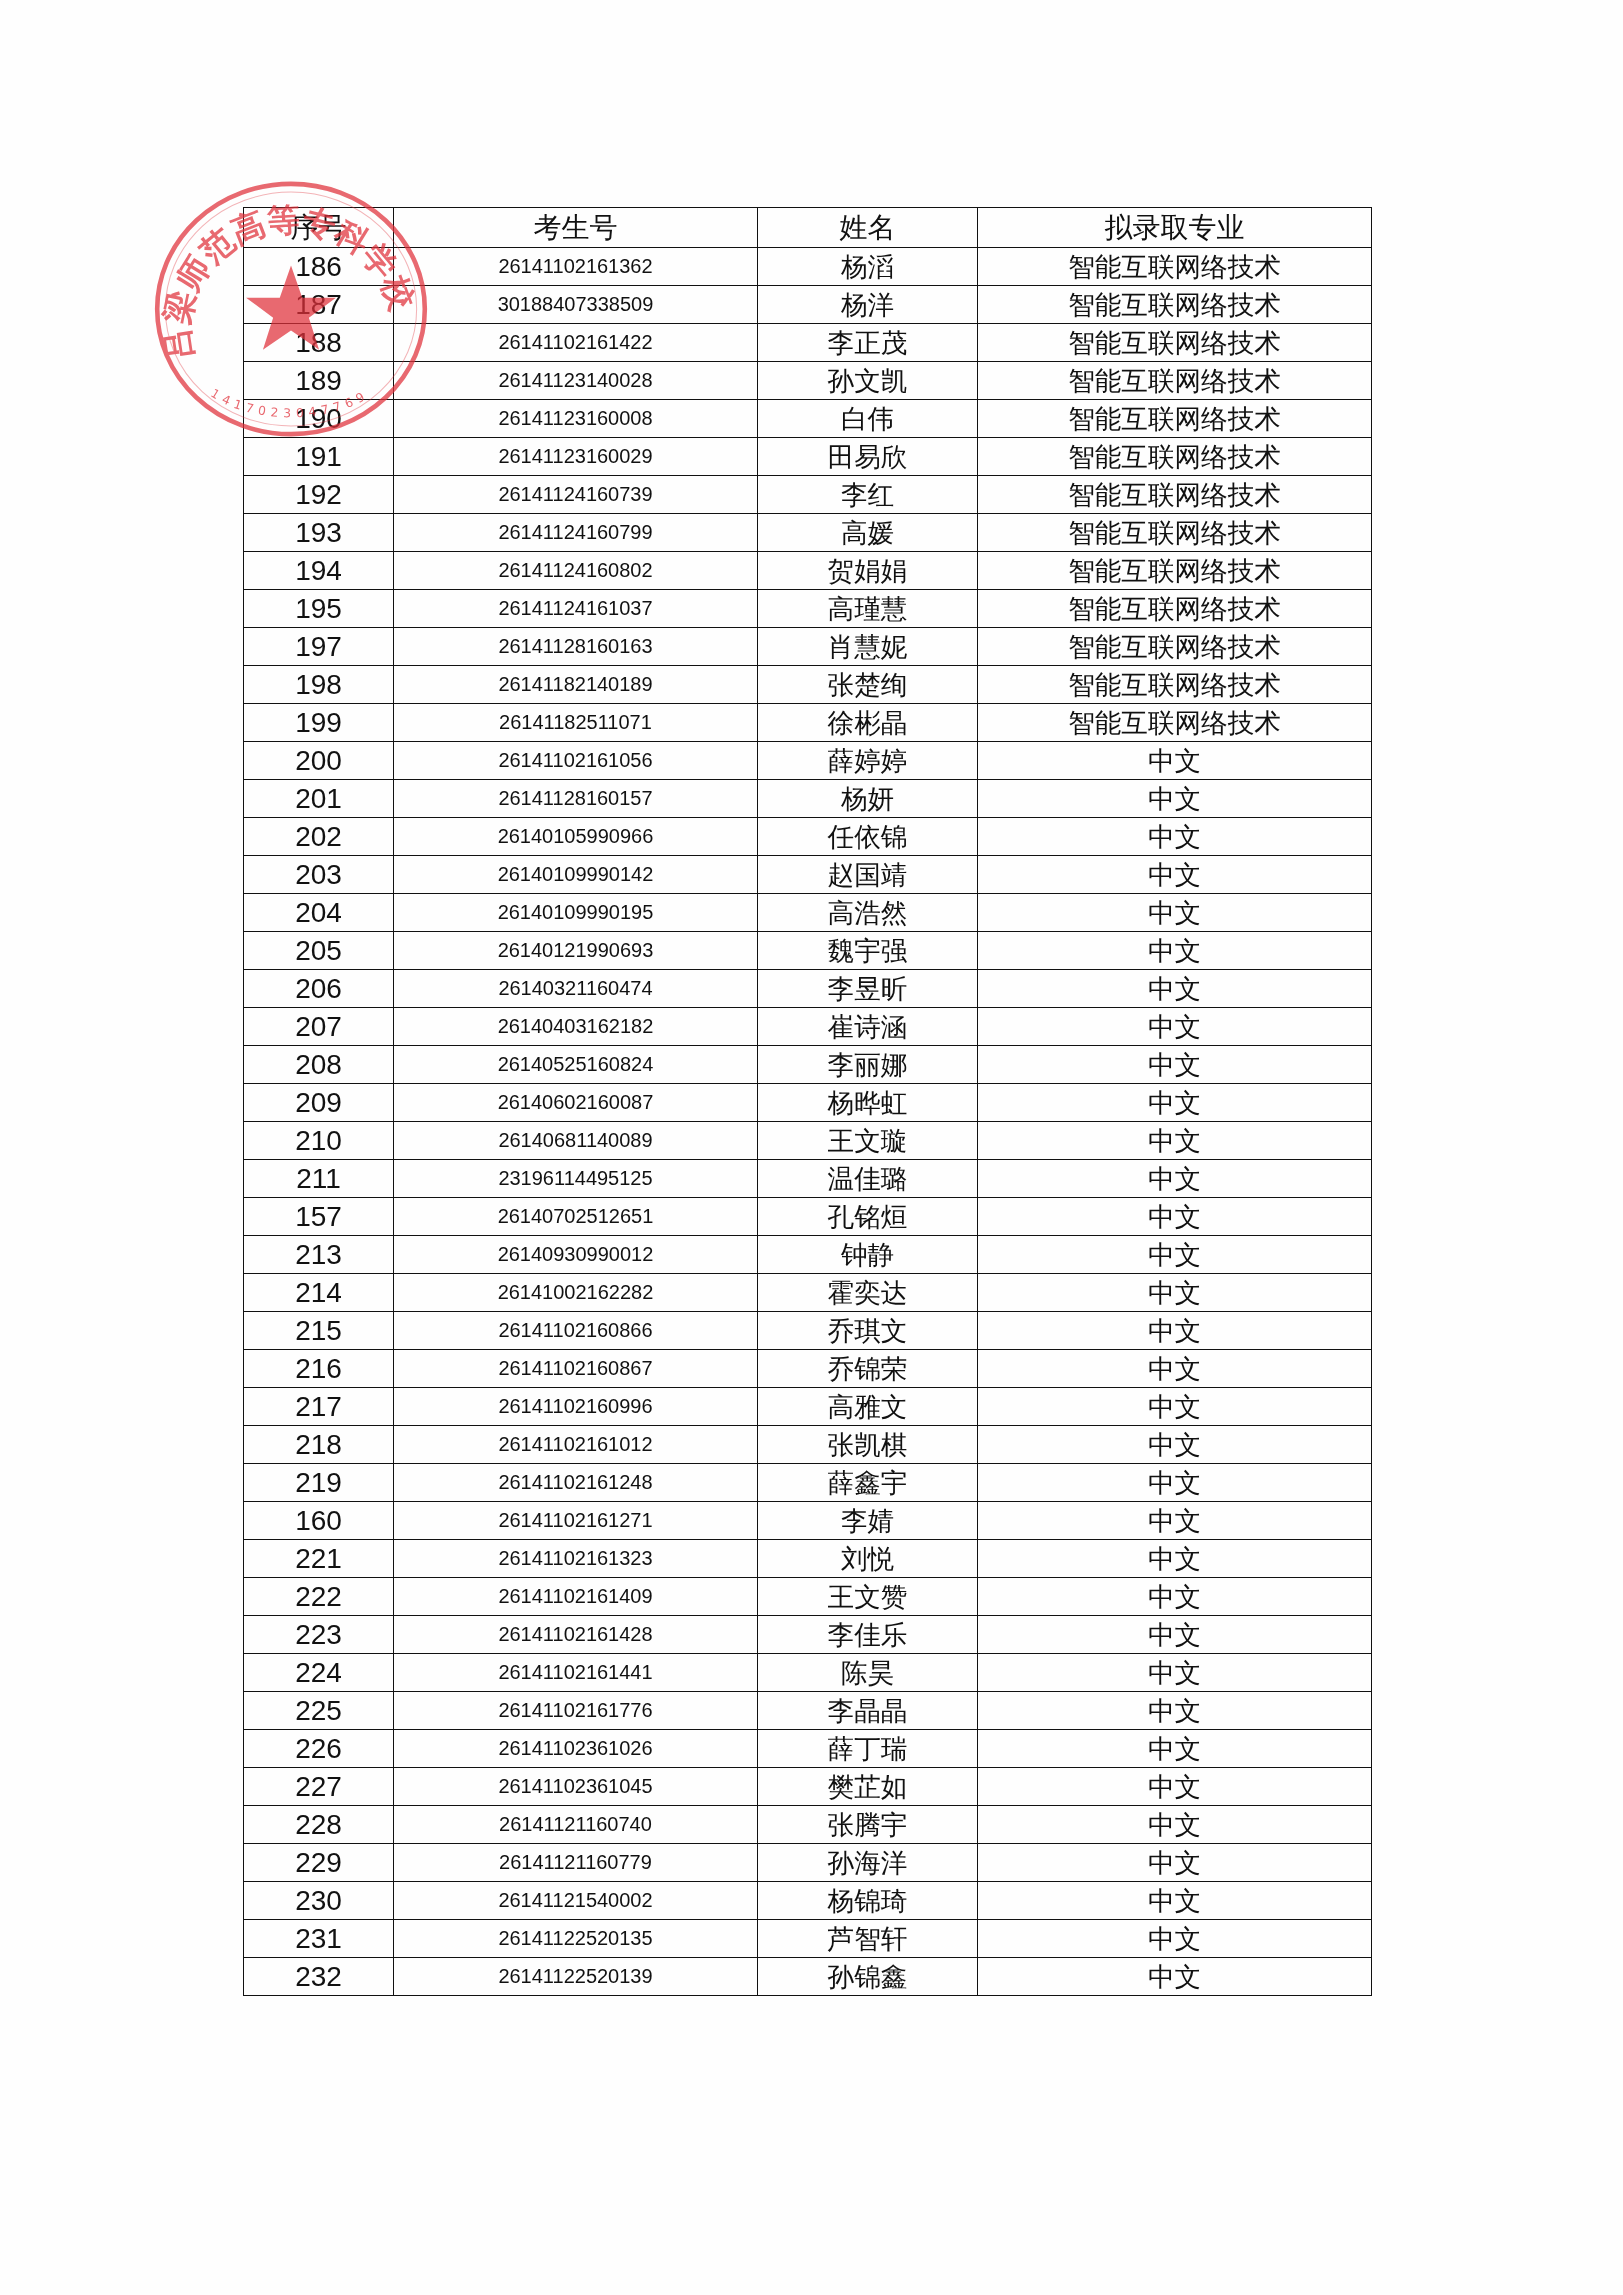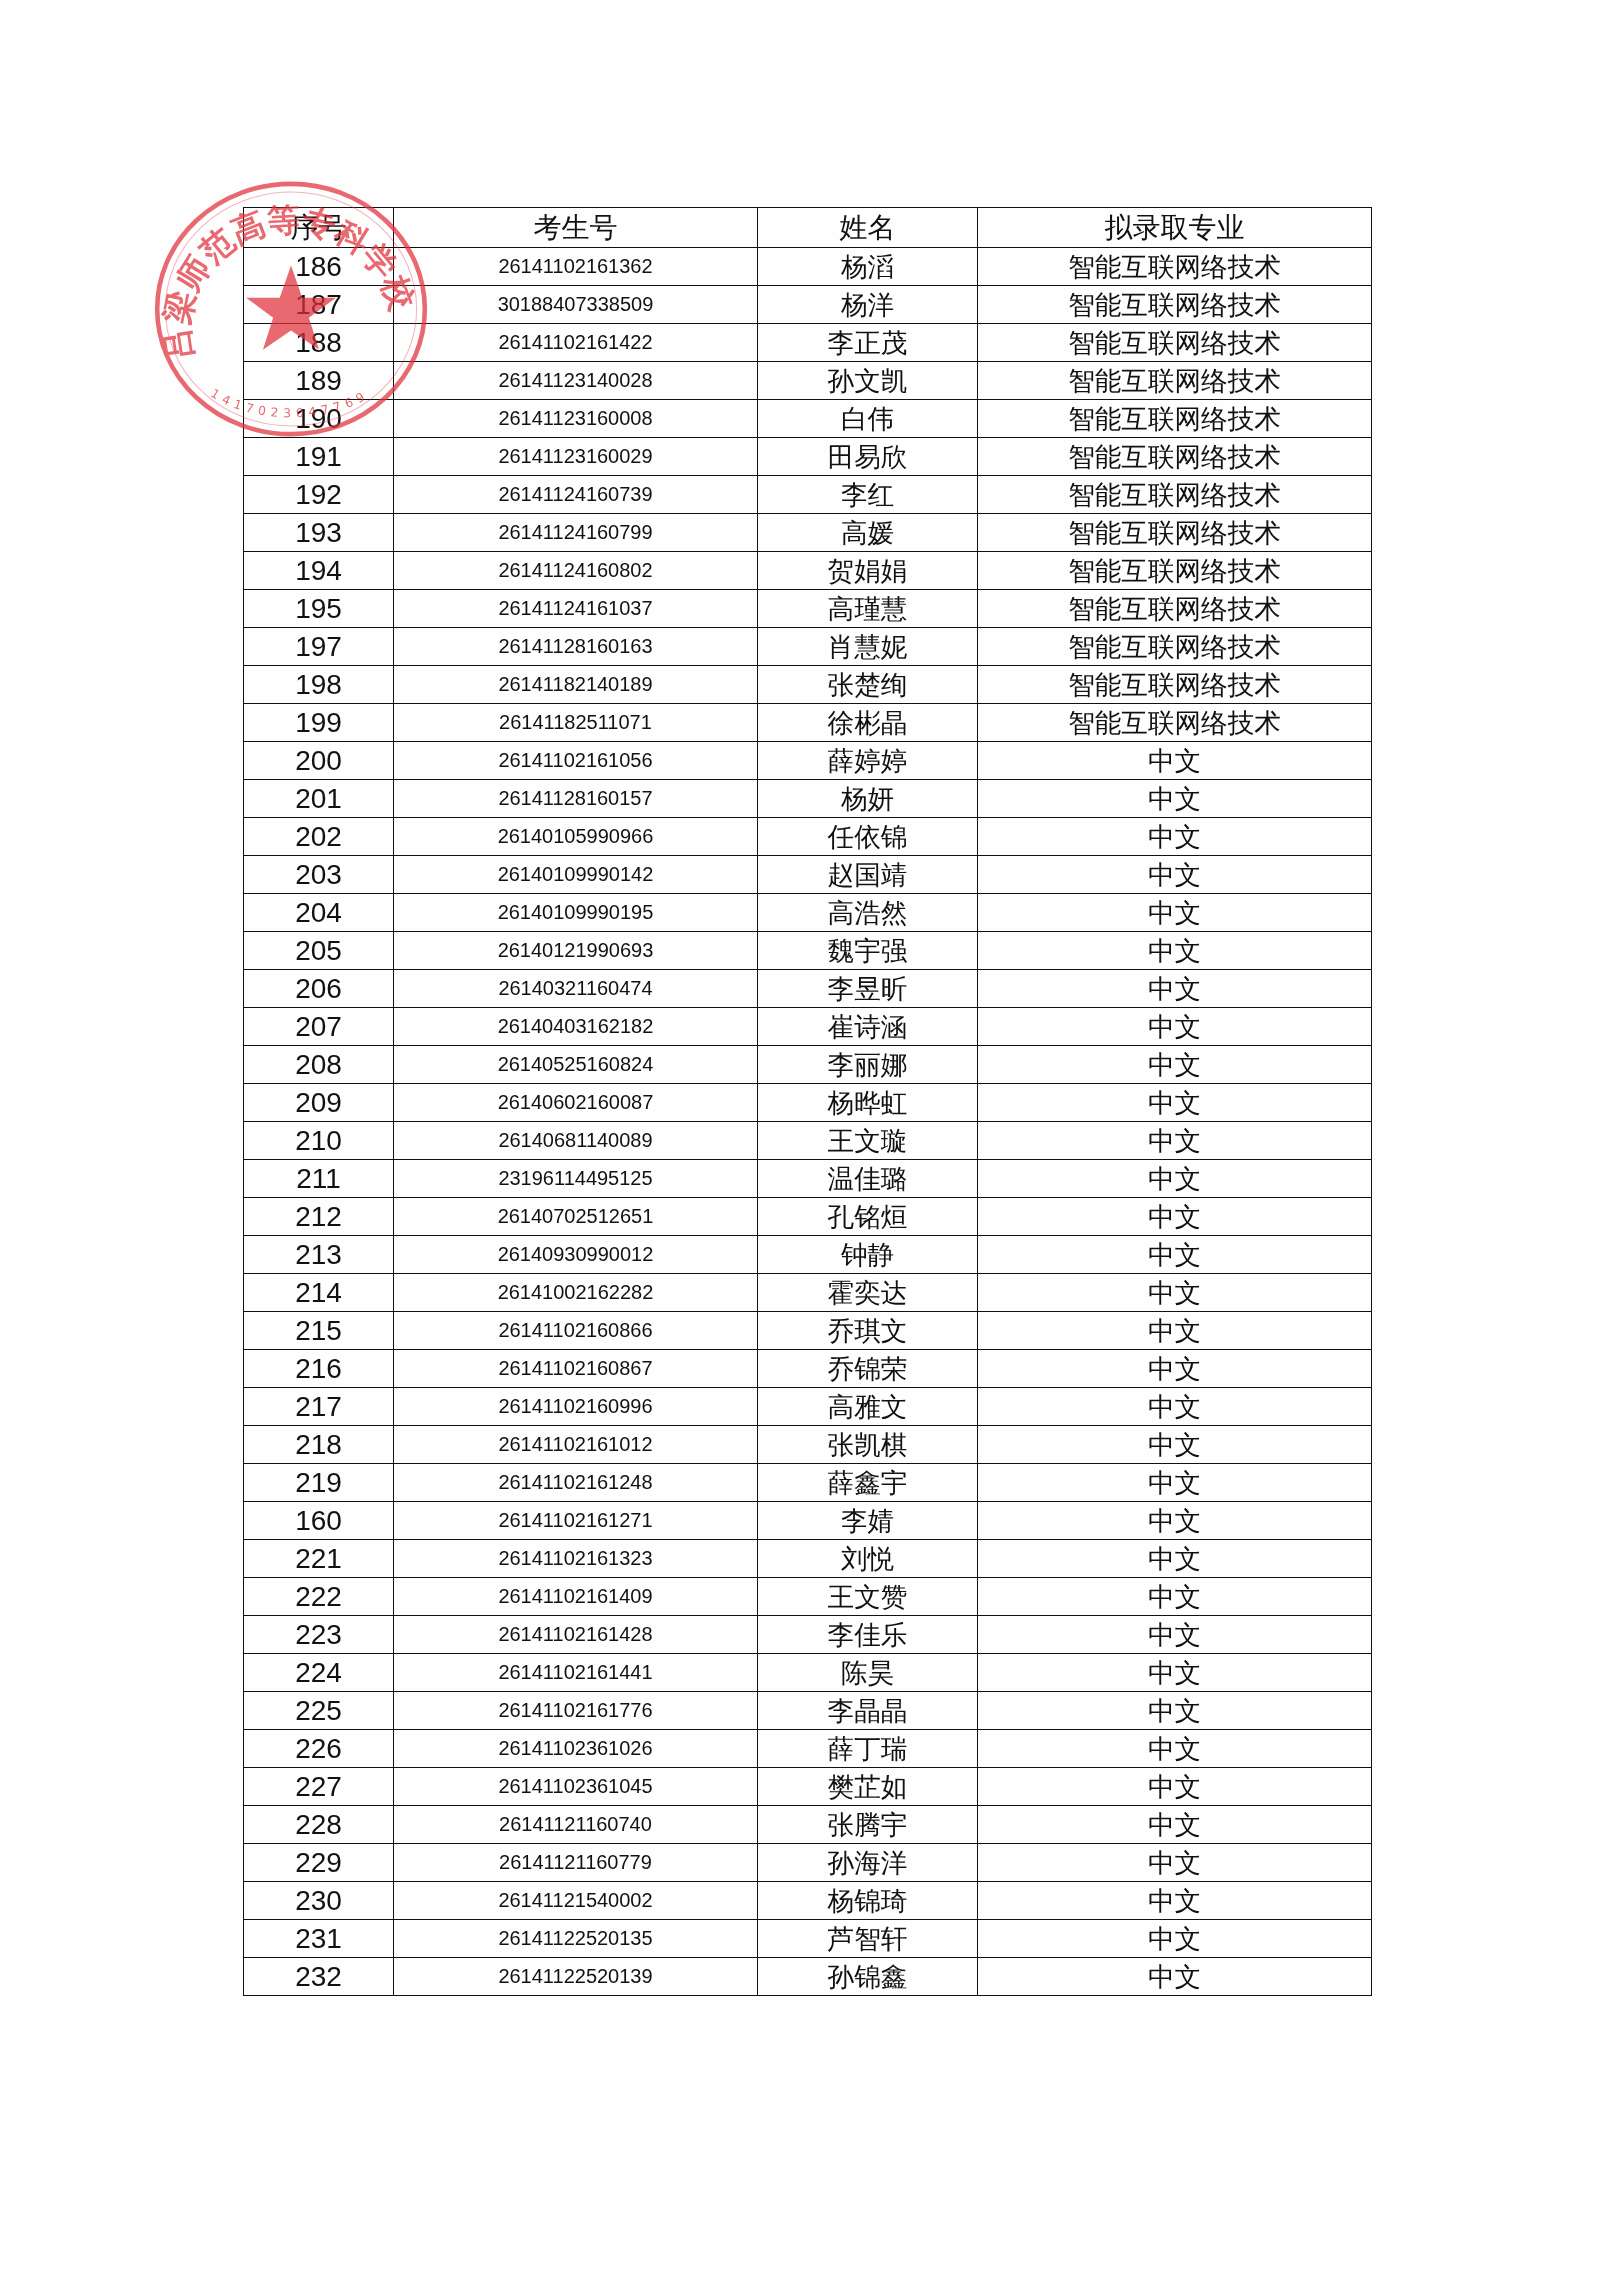--- a/index.html
+++ b/index.html
@@ -181,21 +181,21 @@
           <td class="name">王文璇</td>
           <td class="major">中文</td>
         </tr>
         <tr>
           <td class="num">211</td>
           <td class="id">23196114495125</td>
           <td class="name">温佳璐</td>
           <td class="major">中文</td>
         </tr>
         <tr>
-          <td class="num">212</td>
+          <td class="num">157</td>
           <td class="id">26140702512651</td>
           <td class="name">孔铭烜</td>
           <td class="major">中文</td>
         </tr>
         <tr>
           <td class="num">213</td>
           <td class="id">26140930990012</td>
           <td class="name">钟静</td>
           <td class="major">中文</td>
         </tr>

